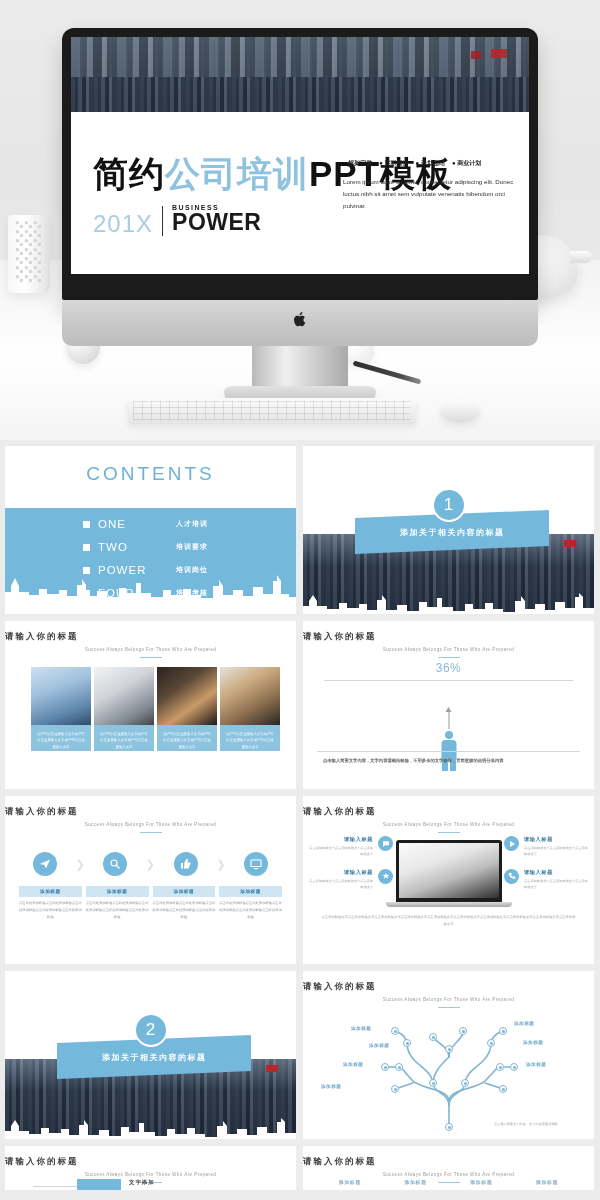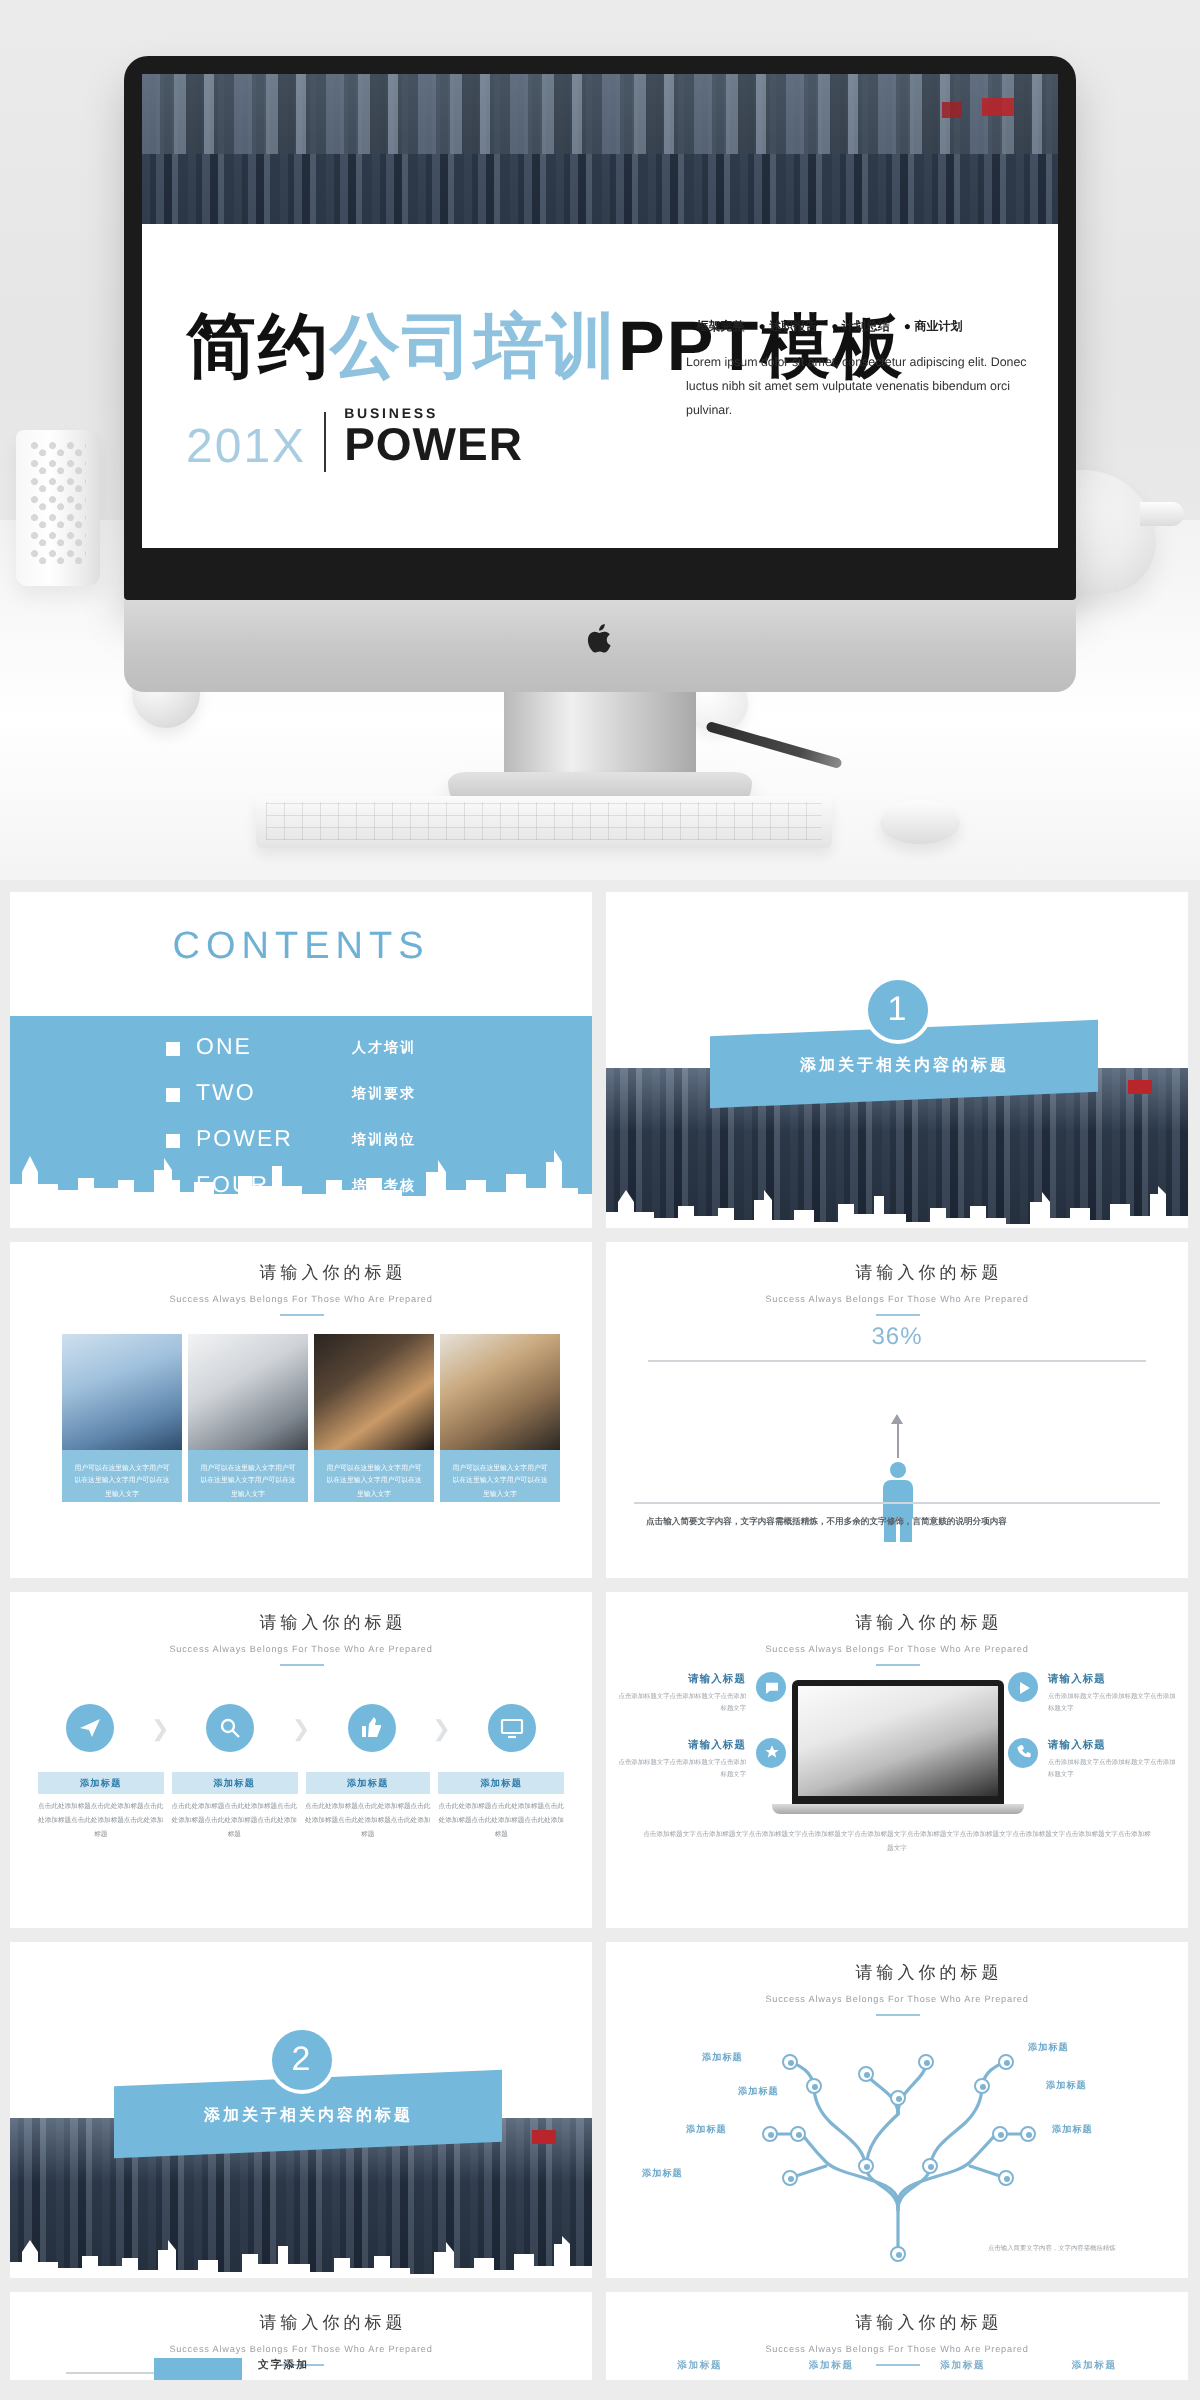--- a/index.html
+++ b/index.html
@@ -166,21 +166,21 @@
   }
 
   
   .grid { position:relative; padding: 6px 5px 0 5px; }
   .row { display:flex; gap:7px; margin-bottom:7px; }
   .card {
     position:relative; width:291px; height:168px; background:#fff; overflow:hidden;
     flex:0 0 291px;
   }
 
-  .s-title{ text-align:center; font-size:8.5px; color:#3d3d3d; font-weight:400; letter-spacing:2px; padding-top:10px;padding-left:32px; }
+  .s-title{ font-size:8.5px; color:#3d3d3d; font-weight:700; letter-spacing:2px; padding-top:10px; }
   .s-sub{ text-align:center; font-size:4.6px; color:#9aa0a6; letter-spacing:.4px; margin-top:4px; }
   .s-rule{ width:22px; height:1px; background:#9ec8e0; margin:5px auto 0 auto; }
 
   
   .contents-title{ text-align:center; color:#6fb1d4; font-size:19px; letter-spacing:3px; padding-top:17px; font-weight:400; }
   .contents-band{
     position:absolute; left:0; right:0; top:62px; height:92px; background:#74b8dc;
   }
   .contents-list{ position:absolute; left:78px; top:72px; }
   .c-item{ display:flex; align-items:center; margin-bottom:11px; }

